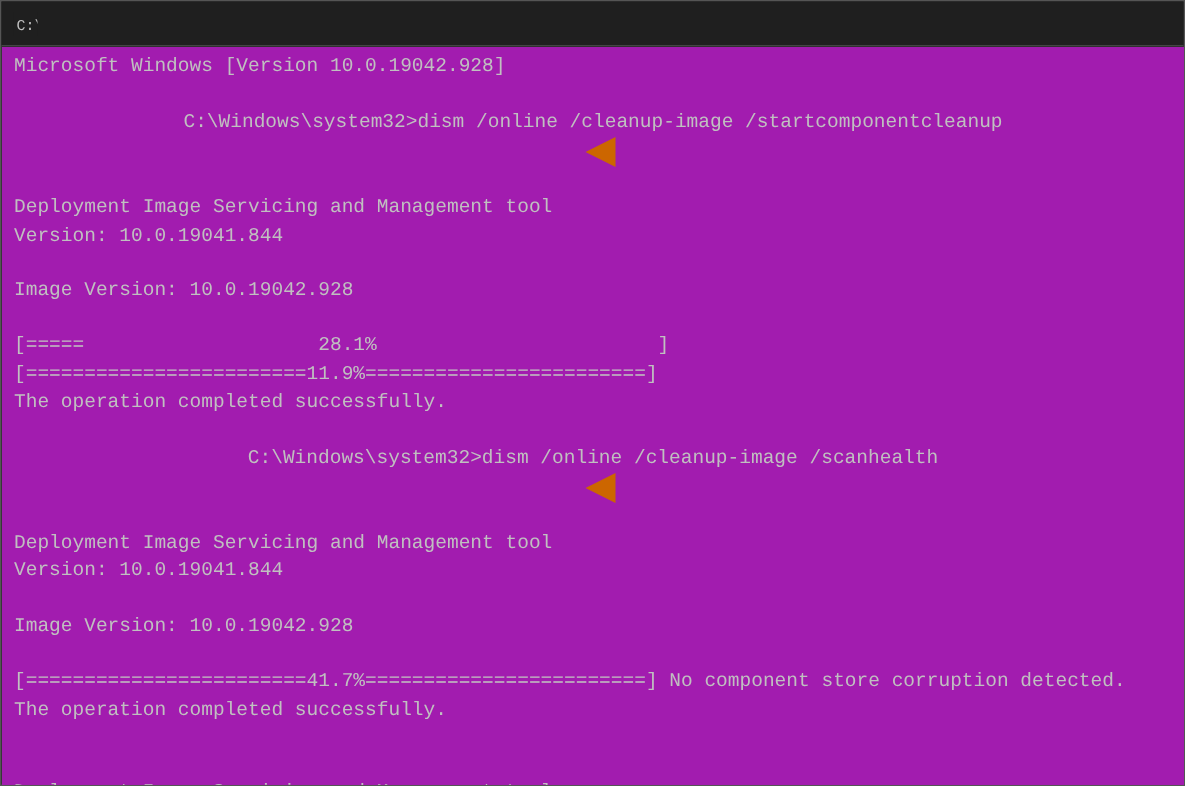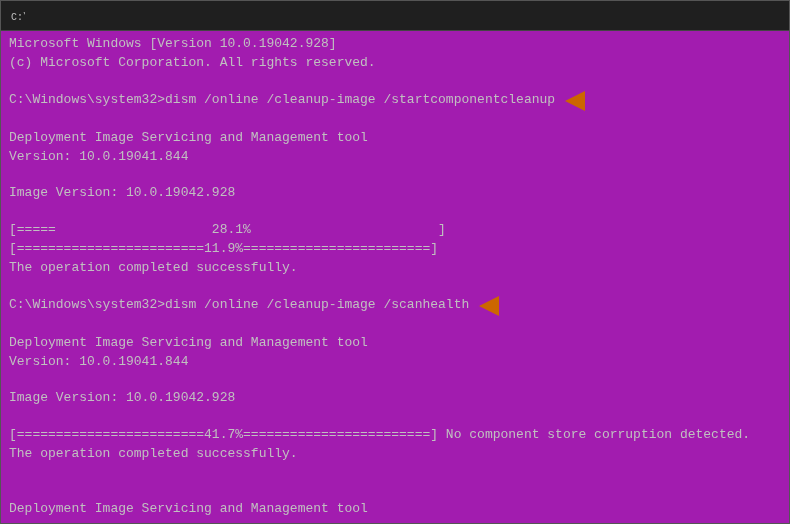--- a/index.html
+++ b/index.html
@@ -95,20 +95,21 @@
     }
 
     .line.empty {
       height: 18px;
     }
 
     .cmd-line {
       display: flex;
       align-items: center;
       position: relative;
+      flex-direction: column;
     }
 
     .cmd-text {
       color: #c0c0c0;
       font-size: 13px;
       white-space: pre;
       font-family: 'Courier New', Courier, monospace;
       line-height: 1.45;
     }
 
@@ -140,21 +141,20 @@
     <div class="title-bar-controls">
       <button class="title-btn"></button>
       <button class="title-btn"></button>
       <button class="title-btn close"></button>
     </div>
   </div>
 
   <div class="terminal-body">
     <div id="terminal-lines">
         <div class="line">Microsoft Windows [Version 10.0.19042.928]</div>
-        <div class="line">(c) Microsoft Corporation. All rights reserved.</div>
         <div class="line empty"></div>
         <div class="cmd-line">
           <span class="cmd-text">C:\Windows\system32&gt;dism /online /cleanup-image /startcomponentcleanup</span>
           <span class="arrow"></span>
         </div>
         <div class="line empty"></div>
         <div class="line">Deployment Image Servicing and Management tool</div>
         <div class="line">Version: 10.0.19041.844</div>
         <div class="line empty"></div>
         <div class="line">Image Version: 10.0.19042.928</div>

